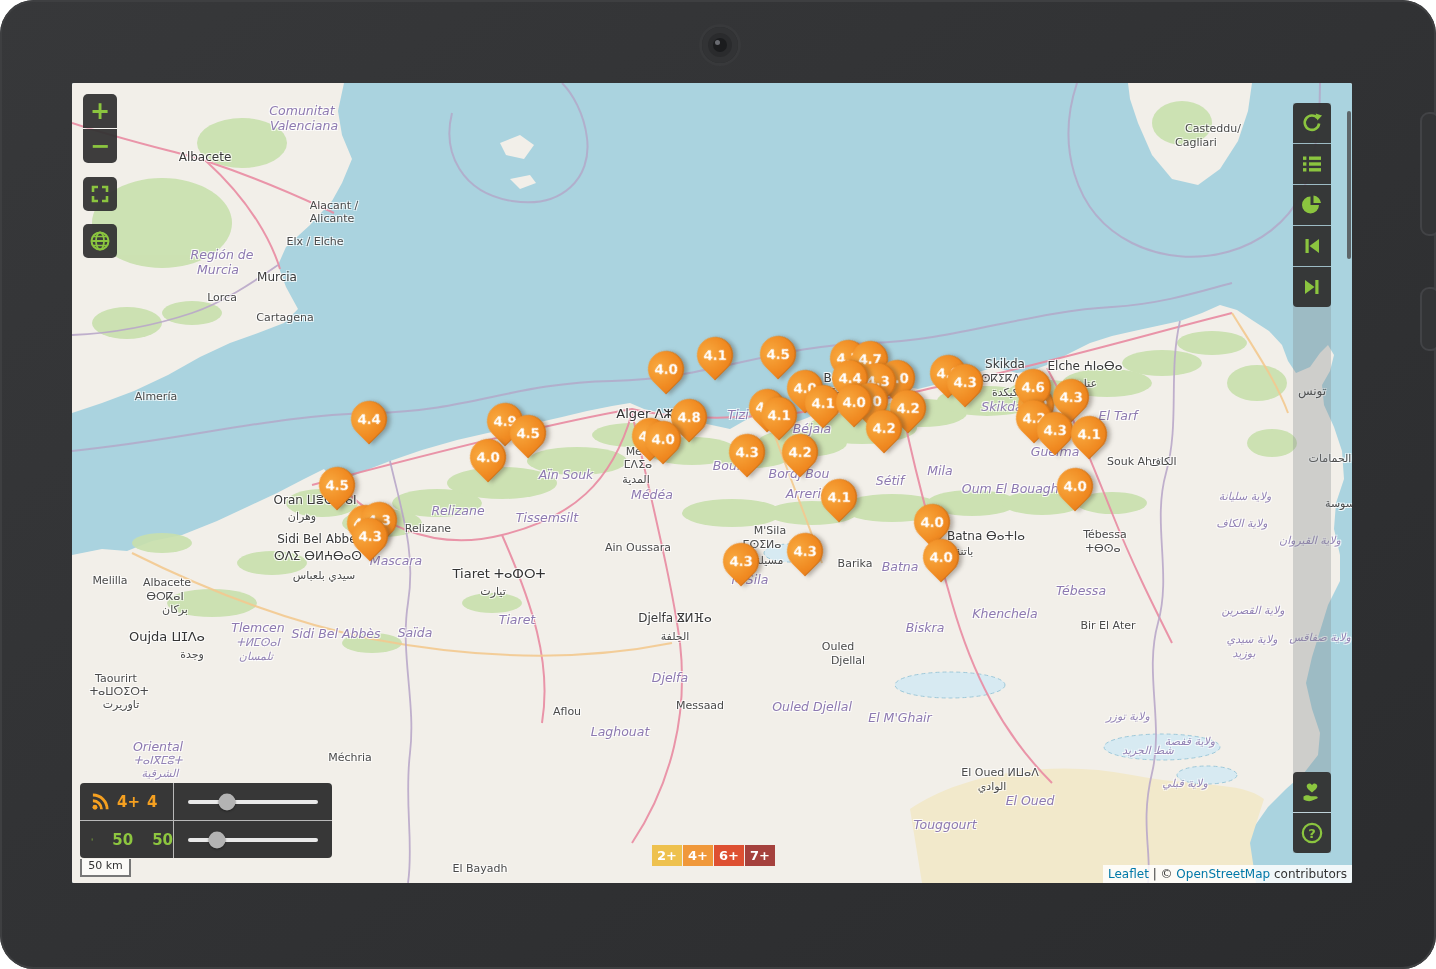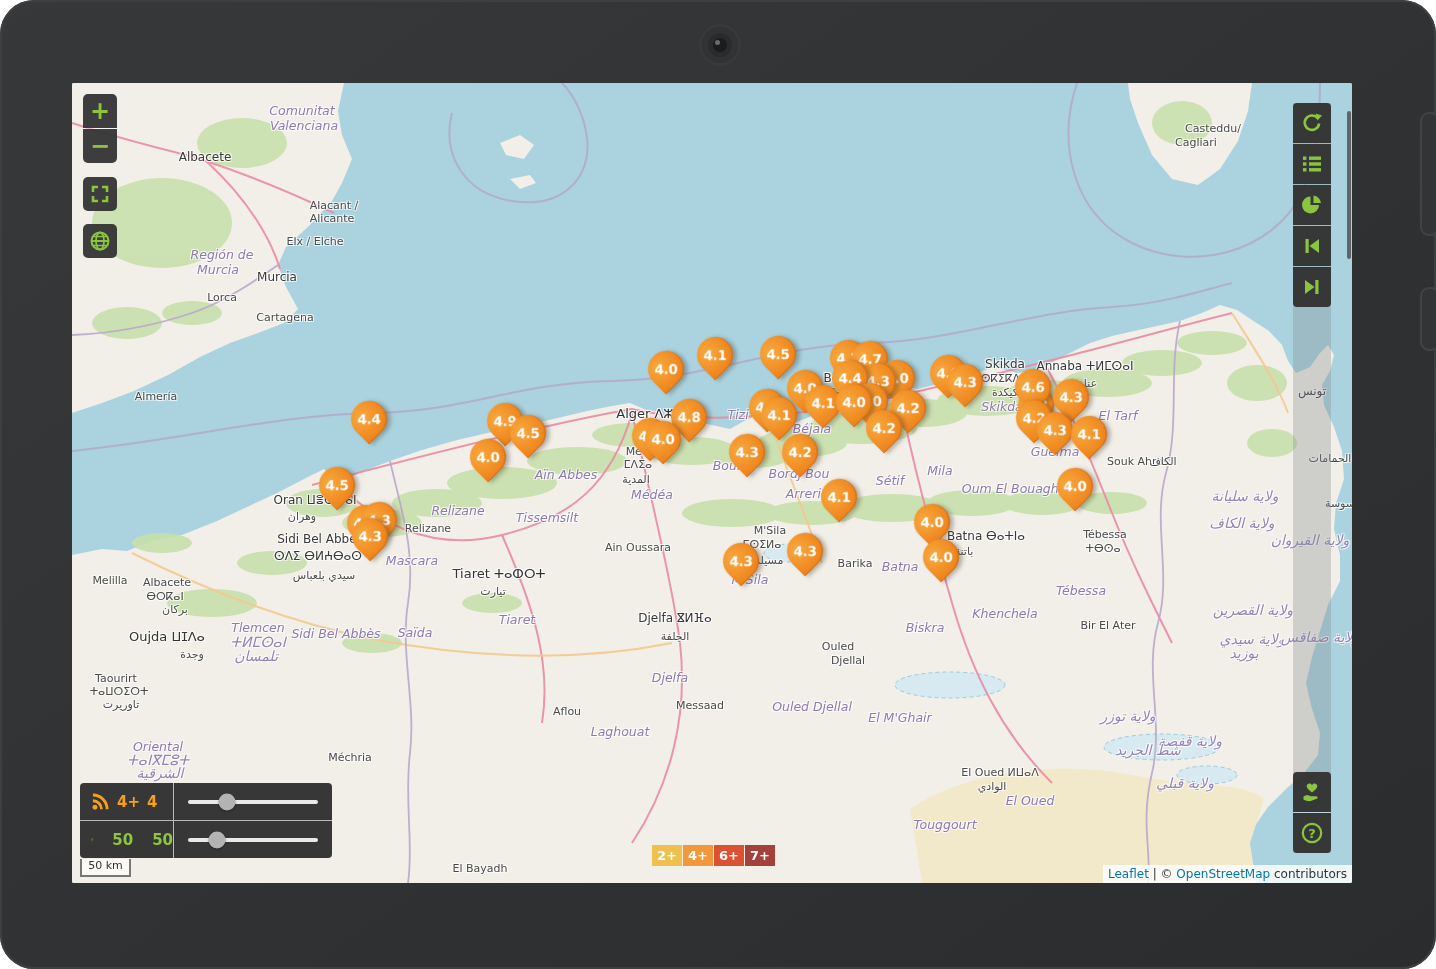--- a/index.html
+++ b/index.html
@@ -18,21 +18,21 @@
   .screen{position:absolute;left:72px;top:83px;width:1280px;height:800px;overflow:hidden;background:#f2efe9;border-radius:2px;}
   .map{position:absolute;inset:0;}
   .basemap{position:absolute;left:0;top:0;}
   
   .lab{position:absolute;transform:translate(-50%,-50%);white-space:nowrap;line-height:1;
     text-shadow:-1px -1px 0 rgba(255,255,255,.75),1px -1px 0 rgba(255,255,255,.75),-1px 1px 0 rgba(255,255,255,.75),1px 1px 0 rgba(255,255,255,.75);}
   .city{font-size:12px;color:#383838;}
   .city-lg{font-size:13px;color:#333;}
   .city-sm{font-size:11px;color:#4a4a4a;}
   .region{font-size:12.5px;color:#8d79b0;font-style:italic;}
-  .region-sm{font-size:14px;color:#9383b5;font-style:italic;}
+  .region-sm{font-size:11px;color:#9383b5;font-style:italic;}
   
   .pin{position:absolute;width:36px;height:36px;border-radius:50% 50% 50% 0;transform:rotate(-45deg);
     background:radial-gradient(circle at 38% 32%,#f8a93f 0%,#f08a21 62%,#e2761a 100%);
     box-shadow:inset -1px -1px 0 rgba(190,100,15,.55);
     filter:drop-shadow(2px 3px 2px rgba(60,50,40,.35));}
   .pin span{position:absolute;inset:0;display:flex;align-items:center;justify-content:center;
     transform:rotate(45deg);color:#fff;font-weight:bold;font-size:13.5px;letter-spacing:-0.3px;}
   
   .ctl{position:absolute;width:34px;height:34px;background:rgba(50,50,50,.94);border-radius:5px;
     display:flex;align-items:center;justify-content:center;color:#8bc53f;cursor:pointer;}
@@ -209,26 +209,26 @@
           <span class="lab city-sm" style="left: 278px; top: 674px;">Méchria</span>
           <span class="lab city" style="left: 243px; top: 417px;">Oran ⵡⴻⵀⵔⴰⵏ</span>
           <span class="lab city-sm" style="left: 230px; top: 433px;">وهران</span>
           <span class="lab city" style="left: 248px; top: 456px;">Sidi Bel Abbes</span>
           <span class="lab city" style="left: 246px; top: 473px;">ⵙⴷⵉ ⴱⵍⵄⴱⴰⵙ</span>
           <span class="lab city-sm" style="left: 252px; top: 492px;">سيدي بلعباس</span>
           <span class="lab region" style="left: 186px; top: 545px;">Tlemcen</span>
           <span class="lab region-sm" style="left: 186px; top: 559px;">ⵜⵍⵎⵙⴰⵏ</span>
           <span class="lab region-sm" style="left: 184px; top: 573px;">تلمسان</span>
           <span class="lab region" style="left: 264px; top: 551px;">Sidi Bel Abbès</span>
-          <span class="lab region" style="left: 328px; top: 478px; padding-left: 24px;">Mascara</span>
+          <span class="lab region" style="left: 312px; top: 478px; padding-left: 24px;">Mascara</span>
           <span class="lab region" style="left: 343px; top: 550px;">Saïda</span>
           <span class="lab region" style="left: 386px; top: 428px;">Relizane</span>
           <span class="lab city-sm" style="left: 356px; top: 445px;">Relizane</span>
           <span class="lab region" style="left: 475px; top: 435px;">Tissemsilt</span>
-          <span class="lab region" style="left: 494px; top: 392px;">Aïn Abbes</span>
+          <span class="lab region" style="left: 494px; top: 392px;">Aïn Souk</span>
           <span class="lab city-lg" style="left: 427px; top: 490px;">Tiaret ⵜⴰⵀⵔⵜ</span>
           <span class="lab city-sm" style="left: 421px; top: 508px;">تيارت</span>
           <span class="lab region" style="left: 445px; top: 537px;">Tiaret</span>
           <span class="lab city-sm" style="left: 566px; top: 464px;">Ain Oussara</span>
           <span class="lab city-lg" style="left: 587px; top: 330px;">Alger ⴷⵣⴰⵢⵔ</span>
           <span class="lab city-sm" style="left: 572px; top: 368px;">Médéa</span>
           <span class="lab city-sm" style="left: 566px; top: 381px;">ⵎⴷⵉⴰ</span>
           <span class="lab city-sm" style="left: 564px; top: 396px;">المدية</span>
           <span class="lab region" style="left: 580px; top: 412px;">Médéa</span>
           <span class="lab region" style="left: 688px; top: 332px;">Tizi Ouzou</span>
@@ -251,21 +251,21 @@
           <span class="lab region" style="left: 853px; top: 545px;">Biskra</span>
           <span class="lab region" style="left: 933px; top: 531px;">Khenchela</span>
           <span class="lab region" style="left: 940px; top: 406px;">Oum El Bouaghi</span>
           <span class="lab region" style="left: 983px; top: 369px;">Guelma</span>
           <span class="lab city-sm" style="left: 1066px; top: 378px;">Souk Ahras</span>
           <span class="lab region" style="left: 1046px; top: 333px;">El Tarf</span>
           <span class="lab city" style="left: 933px; top: 281px;">Skikda</span>
           <span class="lab city-sm" style="left: 932px; top: 295px;">ⵙⴽⵉⴽⴷⴰ</span>
           <span class="lab city-sm" style="left: 938px; top: 309px;">سكيكدة</span>
           <span class="lab region" style="left: 930px; top: 324px;">Skikda</span>
-          <span class="lab city" style="left: 1013px; top: 283px;">Annaba ⵜⵍⵎⵙⴰⵏ</span>
+          <span class="lab city" style="left: 1013px; top: 283px;">Elche ⵄⵏⴰⴱⴰ</span>
           <span class="lab city-sm" style="left: 1014px; top: 300px;">عنابة</span>
           <span class="lab city-sm" style="left: 1033px; top: 451px;">Tébessa</span>
           <span class="lab city-sm" style="left: 1031px; top: 465px;">ⵜⴱⵙⴰ</span>
           <span class="lab region" style="left: 1009px; top: 508px;">Tébessa</span>
           <span class="lab city-sm" style="left: 1036px; top: 542px;">Bir El Ater</span>
           <span class="lab city" style="left: 603px; top: 535px;">Djelfa ⴵⵍⴼⴰ</span>
           <span class="lab city-sm" style="left: 603px; top: 553px;">الجلفة</span>
           <span class="lab region" style="left: 598px; top: 595px;">Djelfa</span>
           <span class="lab city-sm" style="left: 628px; top: 622px;">Messaad</span>
           <span class="lab city-sm" style="left: 495px; top: 628px;">Aflou</span>

